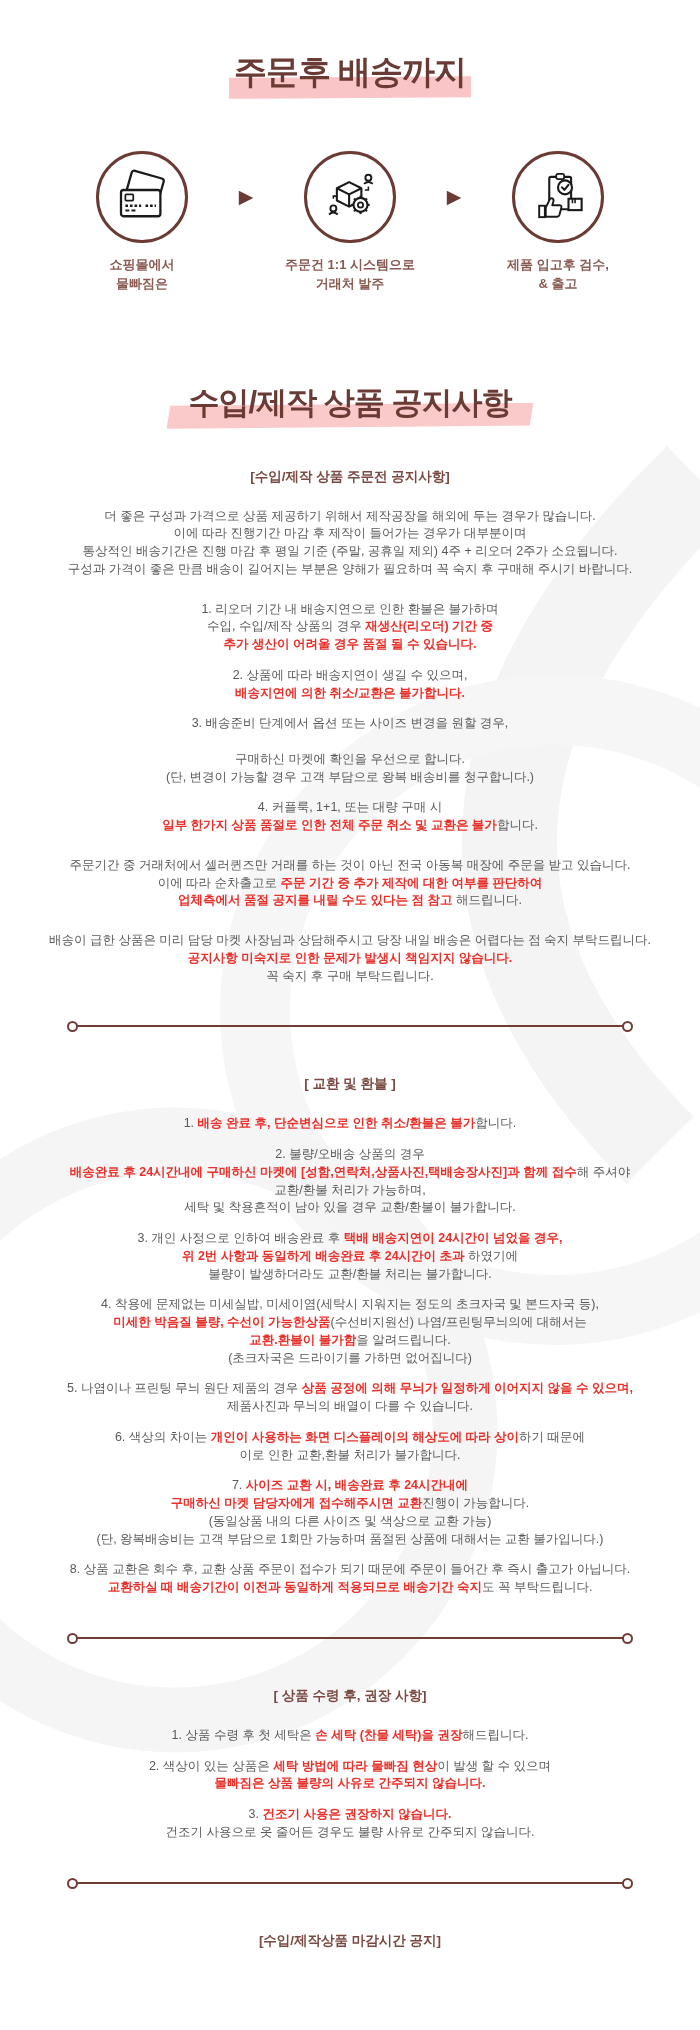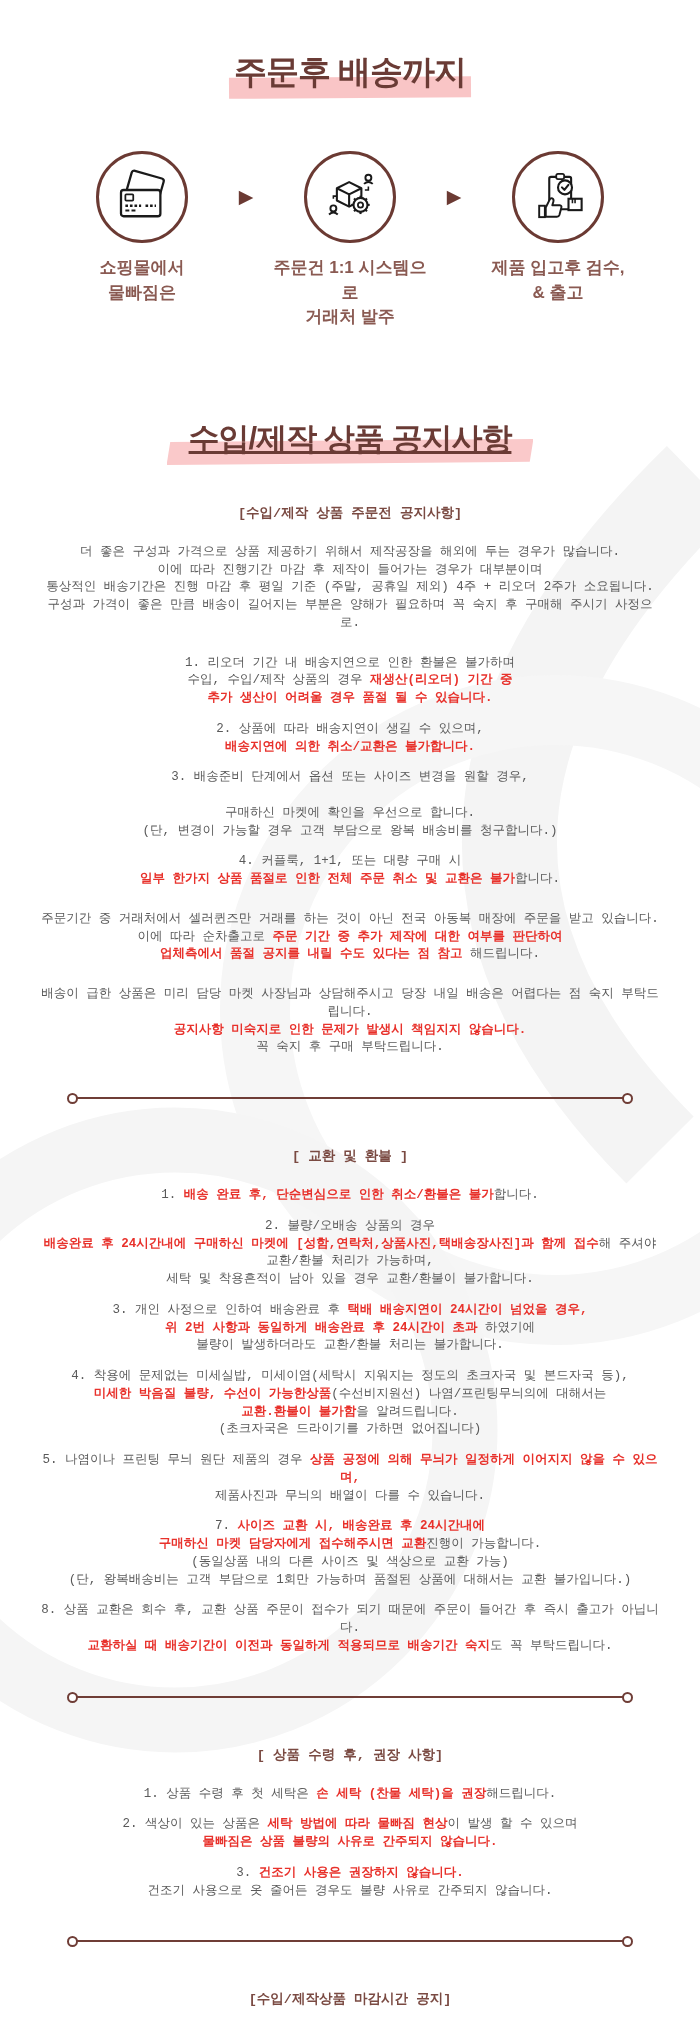--- a/index.html
+++ b/index.html
@@ -16,41 +16,41 @@
   .hero2 { margin-top:88px; }
   .hl-title {
     display:inline-block; position:relative; margin:0;
     font-size:33px; font-weight:800; letter-spacing:-1px; color:#6a3b35;text-align:center;
   }
   .hl-title::after {
     content:""; position:absolute; z-index:-1;
     left:-5px; right:-5px; bottom:-3px; height:21px;
     background:#f9c5c6; transform:rotate(-0.4deg);
   }
-  .hl-title2 { font-size:31px;text-decoration:underline; }
+  .hl-title2 { font-size:31px; }
   .hl-title2::after {
     left:-22px; right:-22px; height:26px; bottom:-5px;
     background:#fac9ca;
     clip-path:polygon(1% 12%, 100% 0%, 99% 88%, 0% 100%);
     transform:none;
   }
 
   
   .steps { margin-top:56px; display:flex; justify-content:center; align-items:flex-start; }
   .step { width:168px; }
   .step-circle {
     width:86px; height:86px; margin:0 auto; background:#fff;
     border:3px solid #6b3a33; border-radius:50%;
     display:flex; align-items:center; justify-content:center;
   }
-  .step-label { margin-top:13px; font-size:17px; font-weight:700; color:#8a5a52; line-height:1.45; }
+  .step-label { margin-top:13px; font-size:13px; font-weight:700; color:#8a5a52; line-height:1.45; }
   .step-arrow { margin-top:34px; width:40px; font-size:19px; color:#6b3a33; }
 
   
-  .section { margin:44px auto 0; width:620px;font-family:Liberation Mono, monospace; }
+  .section { margin:44px auto 0; width:620px; }
   .section-header { margin:0 0 22px; font-size:13.5px; font-weight:800; color:#7a4a42; }
   .section-body { font-size:12.5px; line-height:1.42; color:#595959; }
   .para { margin:0 0 13px; }
   .para.mt-lg { margin-top:22px; }
   .red { color:#e8312b; font-weight:700; }
 
   
   .divider { position:relative; width:566px; height:10px; margin:36px auto 0; }
   .divider .line { position:absolute; top:4px; left:9px; right:9px; border-top:2.5px solid #6f3d36; }
   .divider .dot {
@@ -159,21 +159,21 @@
     </div>
   </div>
 
   <div class="hero hero2">
     <h2 class="hl-title hl-title2">수입/제작 상품 공지사항</h2>
   </div>
 
   <section class="section">
     <h3 class="section-header">[수입/제작 상품 주문전 공지사항]</h3>
     <div class="section-body">
-        <p class="para"><span>더 좋은 구성과 가격으로 상품 제공하기 위해서 제작공장을 해외에 두는 경우가 많습니다.</span><br><span>이에 따라 진행기간 마감 후 제작이 들어가는 경우가 대부분이며</span><br><span>통상적인 배송기간은 진행 마감 후 평일 기준 (주말, 공휴일 제외) 4주 + 리오더 2주가 소요됩니다.</span><br><span>구성과 가격이 좋은 만큼 배송이 길어지는 부분은 양해가 필요하며 꼭 숙지 후 구매해 주시기 사정으로.</span></p>
+        <p class="para"><span>더 좋은 구성과 가격으로 상품 제공하기 위해서 제작공장을 해외에 두는 경우가 많습니다.</span><br><span>이에 따라 진행기간 마감 후 제작이 들어가는 경우가 대부분이며</span><br><span>통상적인 배송기간은 진행 마감 후 평일 기준 (주말, 공휴일 제외) 4주 + 리오더 2주가 소요됩니다.</span><br><span>구성과 가격이 좋은 만큼 배송이 길어지는 부분은 양해가 필요하며 꼭 숙지 후 구매해 주시기 바랍니다.</span></p>
         <p class="para mt-lg"><span>1. 리오더 기간 내 배송지연으로 인한 환불은 불가하며</span><br><span>수입, 수입/제작 상품의 경우 </span><span class="red">재생산(리오더) 기간 중</span><br><span class="red">추가 생산이 어려울 경우 품절 될 수 있습니다.</span></p>
         <p class="para"><span>2. 상품에 따라 배송지연이 생길 수 있으며,</span><br><span class="red">배송지연에 의한 취소/교환은 불가합니다.</span></p>
         <p class="para"><span>3. 배송준비 단계에서 옵션 또는 사이즈 변경을 원할 경우,</span><br><br><span>구매하신 마켓에 확인을 우선으로 합니다.</span><br><span>(단, 변경이 가능할 경우 고객 부담으로 왕복 배송비를 청구합니다.)</span></p>
         <p class="para"><span>4. 커플룩, 1+1, 또는 대량 구매 시</span><br><span class="red">일부 한가지 상품 품절로 인한 전체 주문 취소 및 교환은 불가</span><span>합니다.</span></p>
         <p class="para mt-lg"><span>주문기간 중 거래처에서 셀러퀸즈만 거래를 하는 것이 아닌 전국 아동복 매장에 주문을 받고 있습니다.</span><br><span>이에 따라 순차출고로 </span><span class="red">주문 기간 중 추가 제작에 대한 여부를 판단하여</span><br><span class="red">업체측에서 품절 공지를 내릴 수도 있다는 점 참고</span><span> 해드립니다.</span></p>
         <p class="para mt-lg"><span>배송이 급한 상품은 미리 담당 마켓 사장님과 상담해주시고 당장 내일 배송은 어렵다는 점 숙지 부탁드립니다.</span><br><span class="red">공지사항 미숙지로 인한 문제가 발생시 책임지지 않습니다.</span><br><span>꼭 숙지 후 구매 부탁드립니다.</span></p>
       </div>
   </section>
 
   <div class="divider">
@@ -183,20 +183,21 @@
   </div>
 
   <section class="section">
     <h3 class="section-header">[ 교환 및 환불 ]</h3>
     <div class="section-body">
         <p class="para"><span>1. </span><span class="red">배송 완료 후, 단순변심으로 인한 취소/환불은 불가</span><span>합니다.</span></p>
         <p class="para"><span>2. 불량/오배송 상품의 경우</span><br><span class="red">배송완료 후 24시간내에 구매하신 마켓에 [성함,연락처,상품사진,택배송장사진]과 함께 접수</span><span>해 주셔야</span><br><span>교환/환불 처리가 가능하며,</span><br><span>세탁 및 착용흔적이 남아 있을 경우 교환/환불이 불가합니다.</span></p>
         <p class="para"><span>3. 개인 사정으로 인하여 배송완료 후 </span><span class="red">택배 배송지연이 24시간이 넘었을 경우,</span><br><span class="red">위 2번 사항과 동일하게 배송완료 후 24시간이 초과</span><span> 하였기에</span><br><span>불량이 발생하더라도 교환/환불 처리는 불가합니다.</span></p>
         <p class="para"><span>4. 착용에 문제없는 미세실밥, 미세이염(세탁시 지워지는 정도의 초크자국 및 본드자국 등),</span><br><span class="red">미세한 박음질 불량, 수선이 가능한상품</span><span>(수선비지원선) 나염/프린팅무늬의에 대해서는</span><br><span class="red">교환.환불이 불가함</span><span>을 알려드립니다.</span><br><span>(초크자국은 드라이기를 가하면 없어집니다)</span></p>
         <p class="para"><span>5. 나염이나 프린팅 무늬 원단 제품의 경우 </span><span class="red">상품 공정에 의해 무늬가 일정하게 이어지지 않을 수 있으며,</span><br><span>제품사진과 무늬의 배열이 다를 수 있습니다.</span></p>
+        <p class="para"><span>6. 색상의 차이는 </span><span class="red">개인이 사용하는 화면 디스플레이의 해상도에 따라 상이</span><span>하기 때문에</span><br><span>이로 인한 교환,환불 처리가 불가합니다.</span></p>
         <p class="para"><span>7. </span><span class="red">사이즈 교환 시, 배송완료 후 24시간내에</span><br><span class="red">구매하신 마켓 담당자에게 접수해주시면 교환</span><span>진행이 가능합니다.</span><br><span>(동일상품 내의 다른 사이즈 및 색상으로 교환 가능)</span><br><span>(단, 왕복배송비는 고객 부담으로 1회만 가능하며 품절된 상품에 대해서는 교환 불가입니다.)</span></p>
         <p class="para"><span>8. 상품 교환은 회수 후, 교환 상품 주문이 접수가 되기 때문에 주문이 들어간 후 즉시 출고가 아닙니다.</span><br><span class="red">교환하실 때 배송기간이 이전과 동일하게 적용되므로 배송기간 숙지</span><span>도 꼭 부탁드립니다.</span></p>
       </div>
   </section>
 
   <div class="divider">
     <span class="dot l"></span>
     <span class="line"></span>
     <span class="dot r"></span>
   </div>

